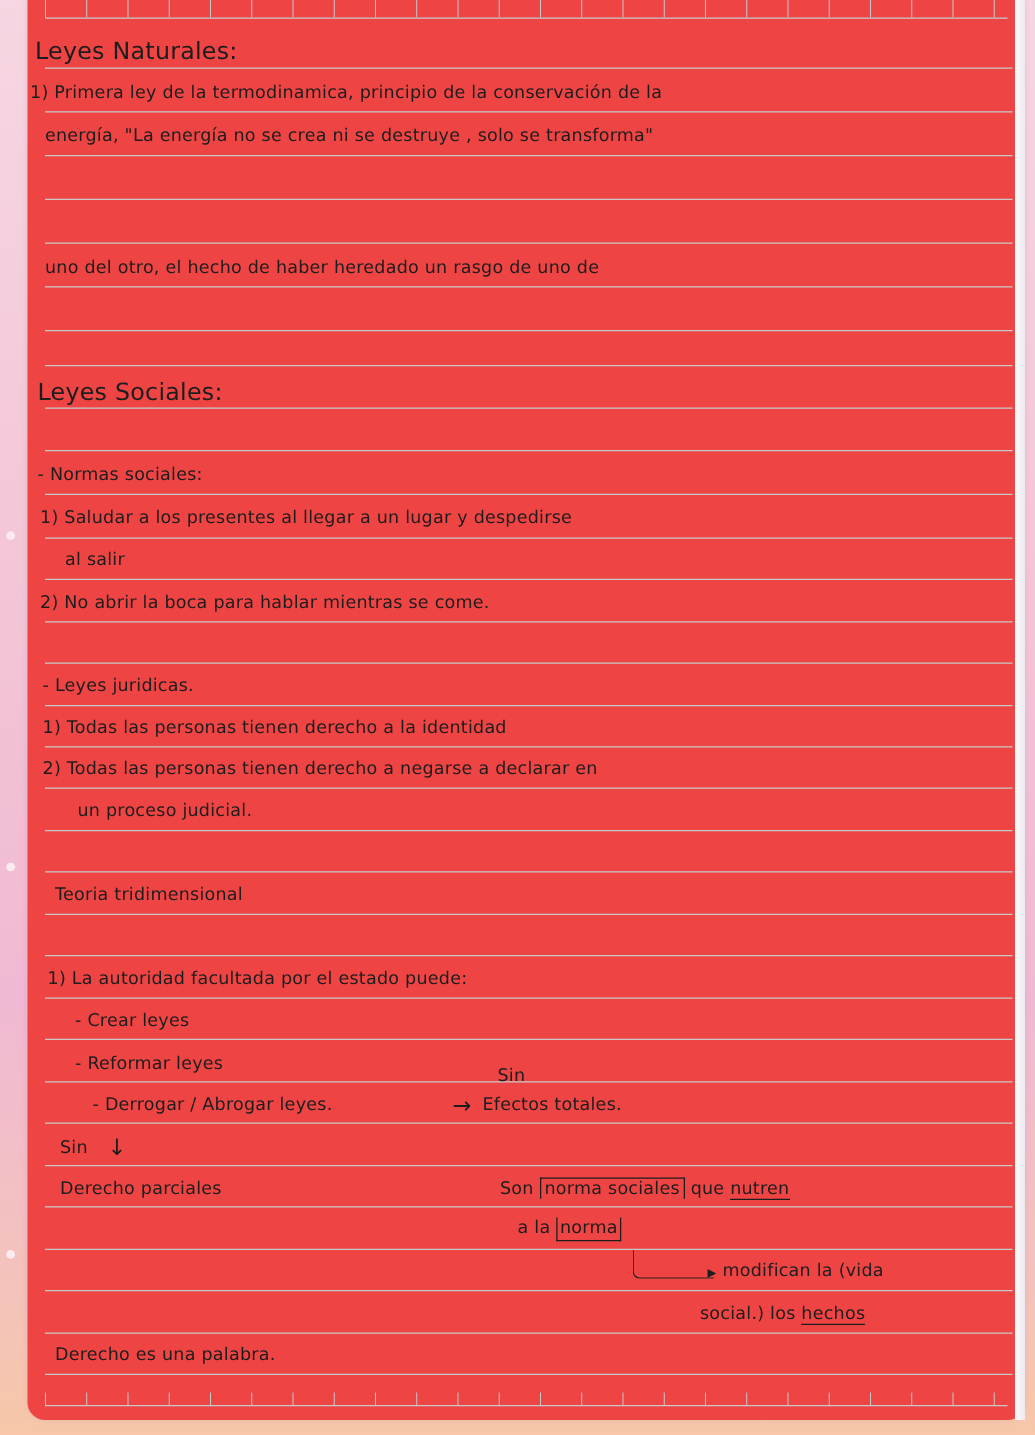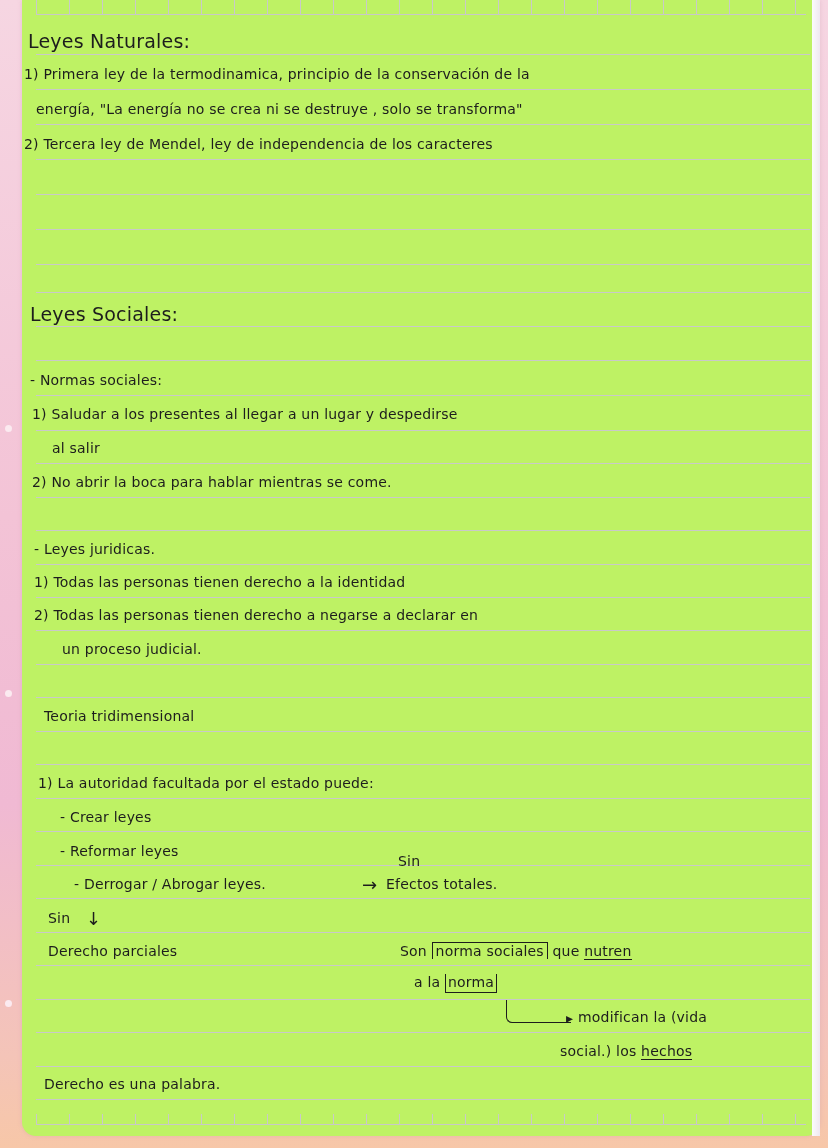--- a/index.html
+++ b/index.html
@@ -3,21 +3,21 @@
 <meta charset="utf-8">
 <style>
   html, body { margin: 0; padding: 0; }
   body {
     width: 828px; height: 1148px; overflow: hidden; position: relative;
     background: linear-gradient(180deg, #f6d6e2 0%, #f3c3d6 45%, #f0b9d3 70%, #f4c4b8 92%, #f7c7a8 100%);
     font-family: "DejaVu Sans", sans-serif;
   }
   .page {
     position: absolute; left: 22px; top: 0; width: 798px; height: 1136px;
-    background: #bef264;
+    background: #ef4444;
     border-radius: 0 0 14px 14px;
     box-shadow: 0 0 4px rgba(200,150,170,0.35);
   }
   .edge-right {
     position: absolute; right: 0; top: 0; width: 8px; height: 100%;
     background: linear-gradient(90deg, #fbfbfb, #efe8f1);
   }
   .topticks, .bottomticks {
     position: absolute; left: 14px; width: 770px; height: 14px;
     background-image: linear-gradient(90deg, #c9c9c9 1px, transparent 1px);
@@ -86,21 +86,21 @@
   <div class="rule" style="top:999px"></div>
   <div class="rule" style="top:1032px"></div>
   <div class="rule" style="top:1066px"></div>
   <div class="rule" style="top:1099px"></div>
 
   <div class="bottomticks"></div>
 
   <div class="ln" style="left:6px;top:30px">Leyes Naturales:</div>
   <div class="ln small" style="left:2px;top:66px">1) Primera ley de la termodinamica, principio de la conservación de la</div>
   <div class="ln small" style="left:14px;top:101px">energía, "La energía no se crea ni se destruye , solo se transforma"</div>
-  <div class="ln small" style="left:2px;top:136px">2) Tercera ley de Mendel, ley de independencia de los caracteres</div>
+  <div class="ln small" style="left:14px;top:206px">uno del otro, el hecho de haber heredado un rasgo de uno de</div>
 
   <div class="ln" style="left:8px;top:303px">Leyes Sociales:</div>
   <div class="ln small" style="left:8px;top:372px">- Normas sociales:</div>
   <div class="ln small" style="left:10px;top:406px">1) Saludar a los presentes al llegar a un lugar y despedirse</div>
   <div class="ln small" style="left:30px;top:440px">al salir</div>
   <div class="ln small" style="left:10px;top:474px">2) No abrir la boca para hablar mientras se come.</div>
 
   <div class="ln small" style="left:12px;top:541px">- Leyes juridicas.</div>
   <div class="ln small" style="left:12px;top:574px">1) Todas las personas tienen derecho a la identidad</div>
   <div class="ln small" style="left:12px;top:607px">2) Todas las personas tienen derecho a negarse a declarar en</div>

